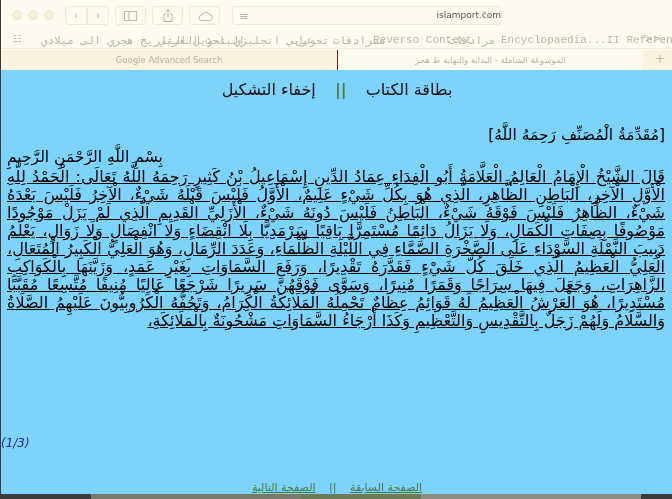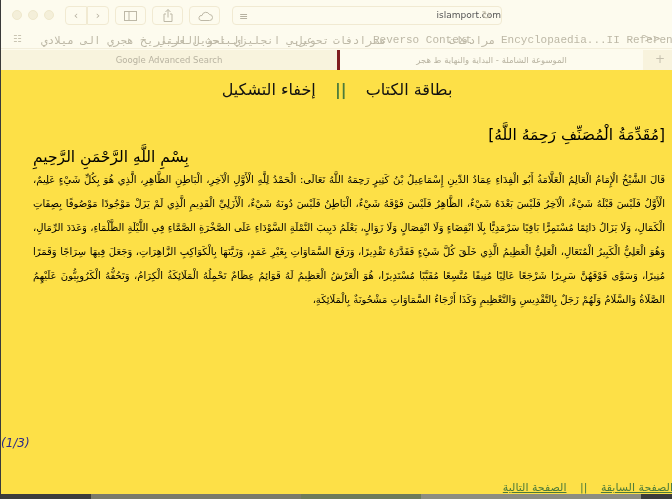--- a/index.html
+++ b/index.html
@@ -26,33 +26,33 @@
     
     .bookmarks { position: absolute; left: 0; top: 31px; width: 672px; height: 18px; background: #fdfbee; border-bottom: 1px solid #f3eedb; display: flex; align-items: center; direction: ltr; }
     .bm-grid { position: absolute; left: 12px; top: 2px; color: #c9c4b2; font-size: 10px; }
     .bm { position: absolute; top: 3px; font-size: 11px; color: #bdb8a6; white-space: nowrap; font-family: Liberation Mono, monospace; }
     .bm-more { position: absolute; right: 12px; top: 2px; font-size: 10px; color: #bdb8a6; }
 
     
     .tabs { position: absolute; left: 0; top: 50px; width: 672px; height: 20px; background: #f8f3dd; text-decoration: underline; }
     .tab { position: absolute; top: 0; height: 20px; font-size: 8.5px; color: #b8b3a1; display: flex; align-items: center; justify-content: center; }
     .tab-1 { left: 0; width: 336px; }
-    .tab-2 { left: 336px; width: 306px; background: #fdfbee; border-left: 3px solid #7f1d1d; }
+    .tab-2 { left: 336px; width: 306px; background: #fdfbee; border-left: 1px solid #7f1d1d; }
     .tab-add { position: absolute; right: 8px; top: 2px; font-size: 12px; color: #c5c0ae; }
 
     
-    .page { position: absolute; left: 0; top: 70px; width: 672px; height: 429px; background: #fde047; }
+    .page { position: absolute; left: 0; top: 70px; width: 672px; height: 429px; background: #7dd3fc; }
     .topnav { position: absolute; left: 0; top: 10px; width: 672px; text-align: center; direction: rtl; font-size: 16px; color: #111; font-family: "DejaVu Sans", sans-serif; }
     .topnav .sep { color: #4c7a3a; margin: 0 14px; font-weight: bold; }
-    .content { position: absolute; left: 6px; right: 8px; top: 54px; direction: rtl; text-align: justify; font-family: "DejaVu Sans", sans-serif; color: #000; margin-left: 26px; }
+    .content { position: absolute; left: 6px; right: 8px; top: 54px; direction: rtl; text-align: justify; font-family: "DejaVu Sans", sans-serif; color: #000; }
     .heading { font-size: 15.5px; line-height: 22px; text-align: right; }
     .basmala { font-size: 15.5px; line-height: 22px; text-align: left; }
-    .body-text { font-size: 10px; line-height: 24px; text-align: justify; text-align-last: right; }
+    .body-text { font-size: 16px; line-height: 18px; text-align: justify; text-align-last: right; text-decoration: underline; }
     .pagecount { position: absolute; left: 0; top: 366px; font-family: "DejaVu Sans", sans-serif; font-style: italic; font-size: 12px; color: #2a2a8a; direction: ltr; }
-    .bottomnav { position: absolute; left: 0; top: 411px; width: 672px; direction: rtl; font-size: 11px; }
+    .bottomnav { position: absolute; left: 0; top: 411px; width: 672px; text-align: center; direction: rtl; font-size: 11px; }
     .bottomnav a { color: #4c7a3a; text-decoration: underline; }
     .bottomnav .sep { color: #4c7a3a; margin: 0 10px; }
 
     .dock-strip { position: absolute; left: 0; top: 494px; width: 672px; height: 5px; background: linear-gradient(90deg, #3c3c3c 0 90px, #7a7a6a 90px 300px, #6d7b5a 300px 420px, #8d8d80 420px 640px, #3c3c3c 640px); }
   </style>
 </head>
 <body>
 
 <div class="window">
 

